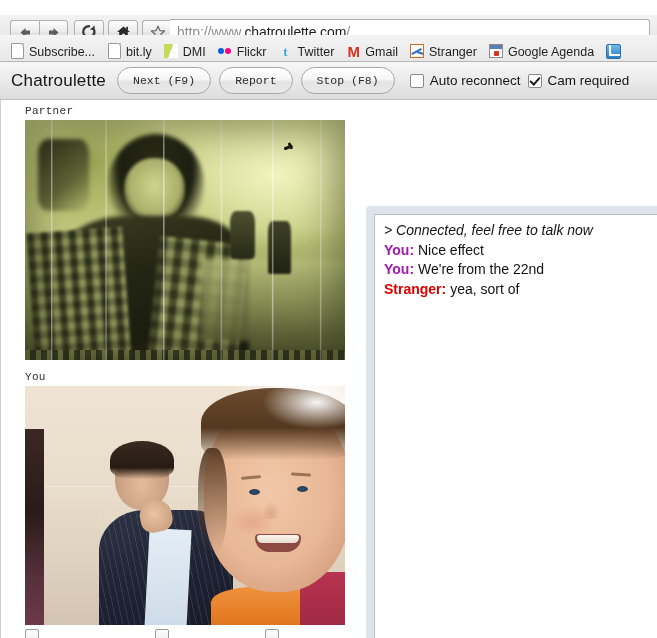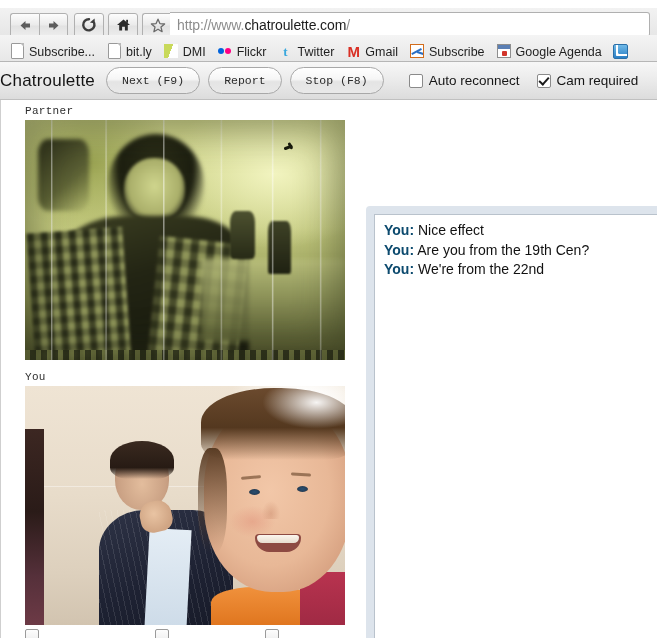--- a/index.html
+++ b/index.html
@@ -18,21 +18,21 @@
     position: relative;
     width: 657px;
     height: 638px;
     overflow: hidden;
     background: #ffffff;
   }
 
   
   .browser-top {
     position: absolute;
-    left: 0; top: 8px;
+    left: 0; top: 15px;
     width: 657px;
     height: 35px;
     background: linear-gradient(to bottom, #f2f2f2 0%, #e4e4e4 100%);
     border-bottom: 1px solid #b6b6b6;
     box-sizing: border-box;
   }
   .nav-group {
     position: absolute;
     left: 10px; top: 4px;
     display: flex;
@@ -230,20 +230,21 @@
   
   .cr-header {
     position: absolute;
     left: 0; top: 62px;
     width: 657px; height: 38px;
     background: linear-gradient(to bottom, #f7f7f7 0%, #e9e9e9 55%, #dcdcdc 100%);
     border-bottom: 1px solid #c0c0c0;
     box-sizing: border-box;
     display: flex;
     align-items: center;
+    padding-left: 11px;
     overflow: hidden;
   }
   .cr-logo {
     font-size: 17px;
     color: #141414;
     letter-spacing: 0.2px;
     margin-right: 11px;
     white-space: nowrap;
   }
   .cr-btn {
@@ -259,21 +260,21 @@
     color: #2b2b2b;
     display: flex;
     align-items: center;
     justify-content: center;
     white-space: nowrap;
     box-sizing: border-box;
   }
   .cr-check {
     display: flex;
     align-items: center;
-    margin-left: 17px;
+    margin-left: 7px;
     font-size: 13.5px;
     color: #151515;
     white-space: nowrap;
   }
   .cbox {
     width: 14px; height: 14px;
     border: 1px solid #8a8a8a;
     background: #ffffff;
     border-radius: 2px;
     margin-right: 6px;
@@ -645,21 +646,21 @@
     border: 1px solid #b9c2cc;
     box-sizing: border-box;
     padding: 6px 8px 6px 9px;
     overflow: hidden;
     font-size: 14px;
     line-height: 19.5px;
     color: #111111;
   }
   .msg { white-space: nowrap; }
   .msg .who { font-weight: bold; }
-  .msg .who.you { color: #0c4a6e; }
+  .msg .who.you { color: #a21caf; }
   .msg .who.stranger { color: #e00000; }
   .msg.system {
     font-style: italic;
     color: #151515;
   }
 </style>
 </head>
 <body>
 
 <div id="app">
@@ -749,21 +750,21 @@
     <div class="bm">
       <span class="bm-ico">
           <span class="ico-gmail">M</span>
         </span>
       <span>Gmail</span>
     </div>
     <div class="bm">
       <span class="bm-ico">
           <span class="ico-analytics"></span>
         </span>
-      <span>Subscribe</span>
+      <span>Stranger</span>
     </div>
     <div class="bm">
       <span class="bm-ico">
           <span class="ico-agenda"></span>
         </span>
       <span>Google Agenda</span>
     </div>
     <div class="bm">
       <span class="bm-ico">
           <span class="ico-rss"></span>
@@ -835,30 +836,33 @@
     </div>
 
     <div class="bottom-opts">
       <span class="bo-cb c1"></span>
       <span class="bo-cb c2"></span>
       <span class="bo-cb c3"></span>
     </div>
 
     <div class="chat-panel">
       <div class="chat-log">
+        <div class="msg system">
+          <span>&gt; </span><span>Connected, feel free to talk now</span>
+        </div>
         <div class="msg">
           <span class="who you">You:</span>
           <span>Nice effect</span>
         </div>
         <div class="msg">
           <span class="who you">You:</span>
-          <span>Are you from the 19th Cen?</span>
+          <span>We're from the 22nd</span>
         </div>
         <div class="msg">
-          <span class="who you">You:</span>
-          <span>We're from the 22nd</span>
+          <span class="who stranger">Stranger:</span>
+          <span>yea, sort of</span>
         </div>
       </div>
 
     </div>
 
   </div>
 </div>
 
 </body></html>

